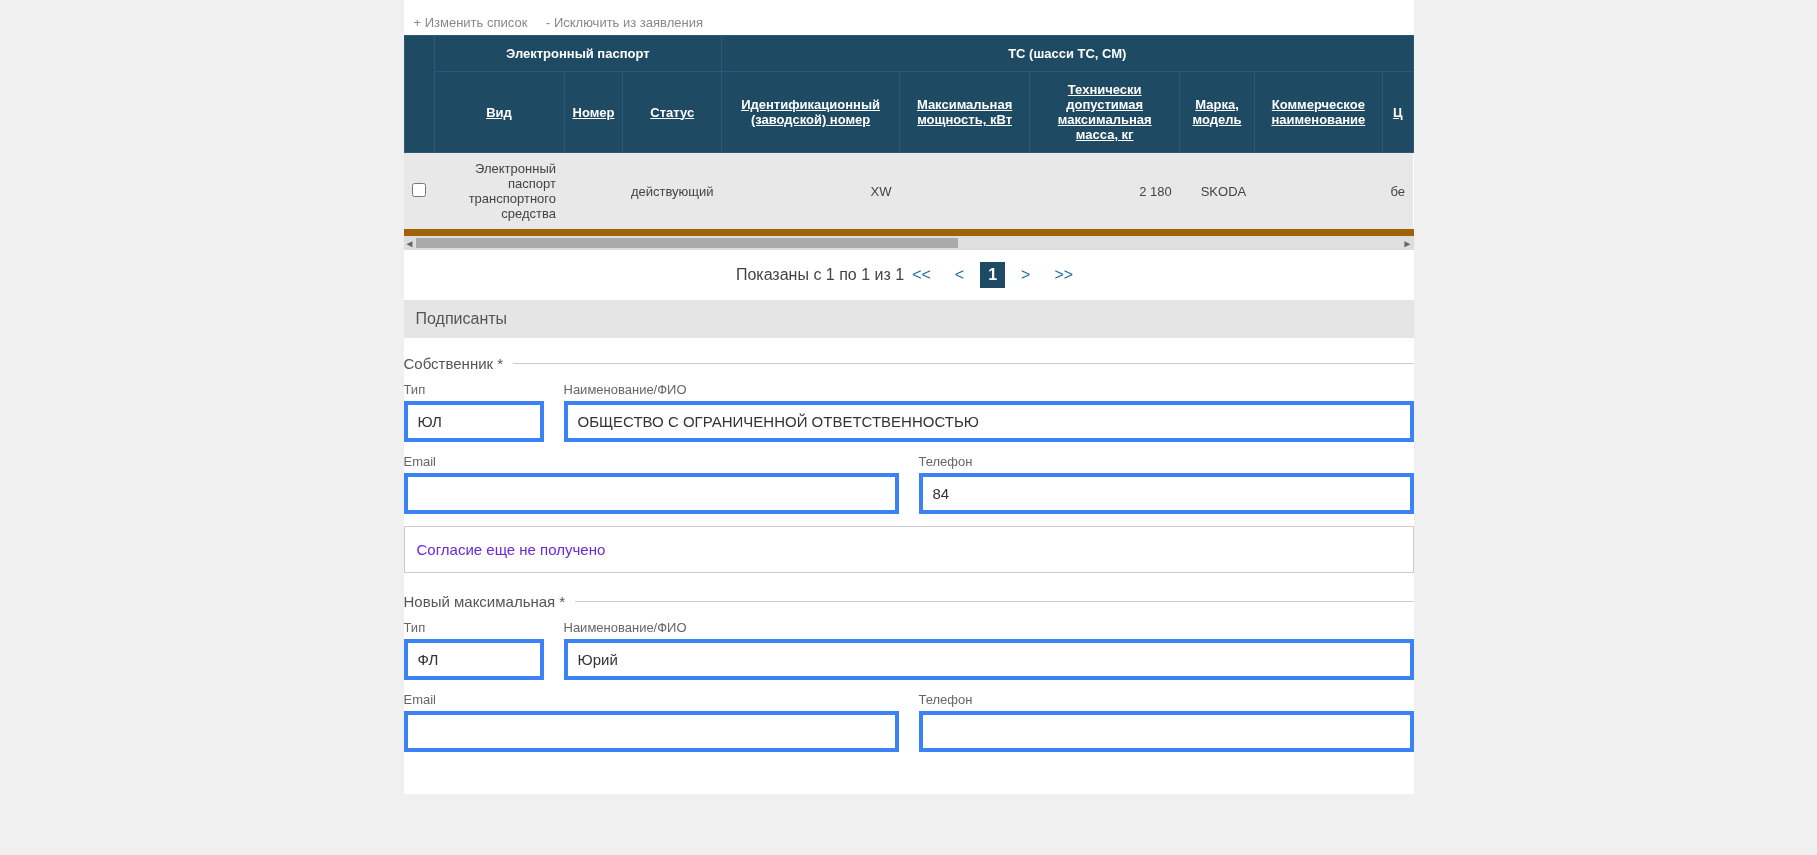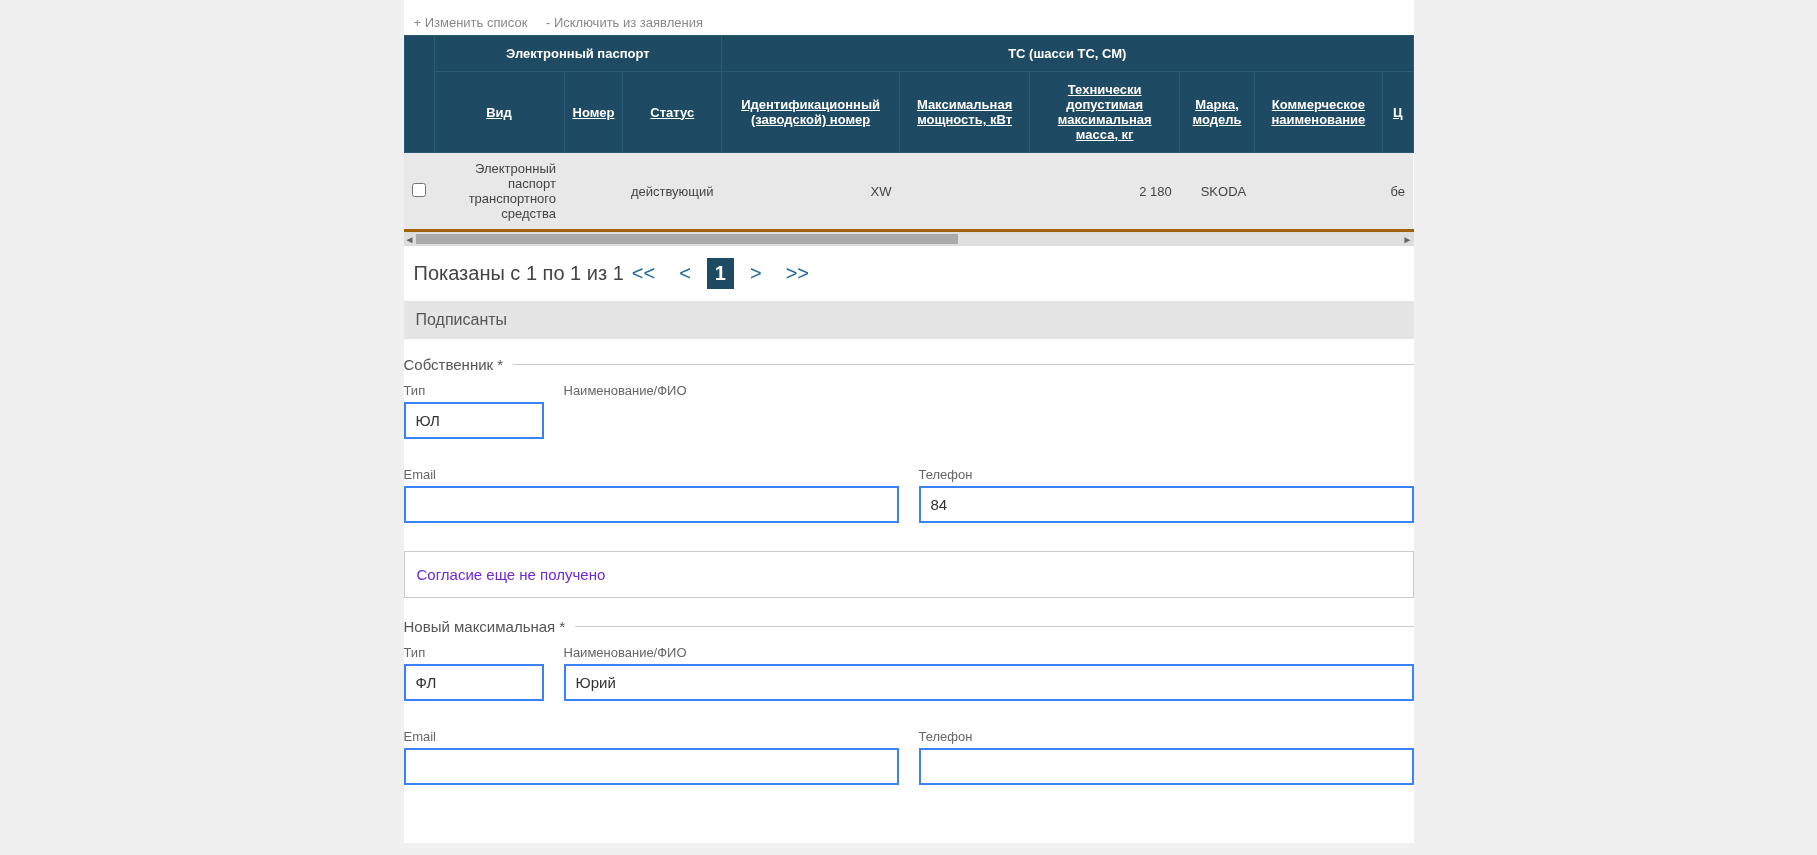--- a/index.html
+++ b/index.html
@@ -24,21 +24,21 @@
       color: #888;
       font-size: 13px;
     }
     .actions span {
       margin-right: 15px;
       cursor: pointer;
     }
     .table-wrapper {
       overflow-x: auto;
       position: relative;
-      border-bottom: 3px solid #a16207;
+      border-bottom: 7px solid #a16207;
     }
     table {
       border-collapse: collapse;
       width: 100%;
       min-width: 1000px;
     }
     thead {
       background: #1e4a63;
       color: #fff;
     }
@@ -85,24 +85,24 @@
       height: 10px;
       position: relative;
     }
     .scroll-thumb {
       background: #aaa;
       height: 10px;
       width: 55%;
     }
     .pagination-row {
       display: flex;
-      justify-content: flex-start;
+      justify-content: center;
       align-items: center;
       padding: 12px 10px;
-      font-size: 20px;
+      font-size: 16px;
       color: #444;
     }
     .pagination {
       display: flex;
       gap: 8px;
       align-items: center;
     }
     .pagination span {
       color: #1e6a9e;
       cursor: pointer;
@@ -132,35 +132,35 @@
       flex: 1;
       border-top: 1px solid #ccc;
       margin-left: 10px;
     }
     .form-section {
       padding: 0 0 20px 0;
     }
     .form-row {
       display: flex;
       gap: 20px;
-      margin-bottom: 28px;
+      margin-bottom: 12px;
       padding: 0;
     }
     .form-group {
       display: flex;
       flex-direction: column;
     }
     .form-group label {
       font-size: 13px;
       color: #666;
       margin-bottom: 4px;
     }
     .form-group input {
       padding: 8px 10px;
-      border: 2px solid #3b82f6;
+      border: 4px solid #3b82f6;
       font-size: 15px;
       color: #333;
       background: #fff;
     }
     .w-small { width: 140px; }
     .w-half { flex: 1; }
     .w-phone { flex: 1; }
     .consent-box {
       border: 1px solid #ccc;
       padding: 14px 12px;
@@ -244,20 +244,21 @@
       <span>Собственник *</span>
       <div class="line"></div>
     </div>
     <div class="form-row">
       <div class="form-group w-small">
         <label>Тип</label>
         <input type="text" value="ЮЛ" style="">
       </div>
       <div class="form-group w-half">
         <label>Наименование/ФИО</label>
+        <input type="text" value="ОБЩЕСТВО С ОГРАНИЧЕННОЙ ОТВЕТСТВЕННОСТЬЮ" style="">
       </div>
     </div>
     <div class="form-row">
       <div class="form-group w-half">
         <label>Email</label>
         <input type="text" value="" style="">
       </div>
       <div class="form-group w-phone">
         <label>Телефон</label>
         <input type="text" value="84" style="">

